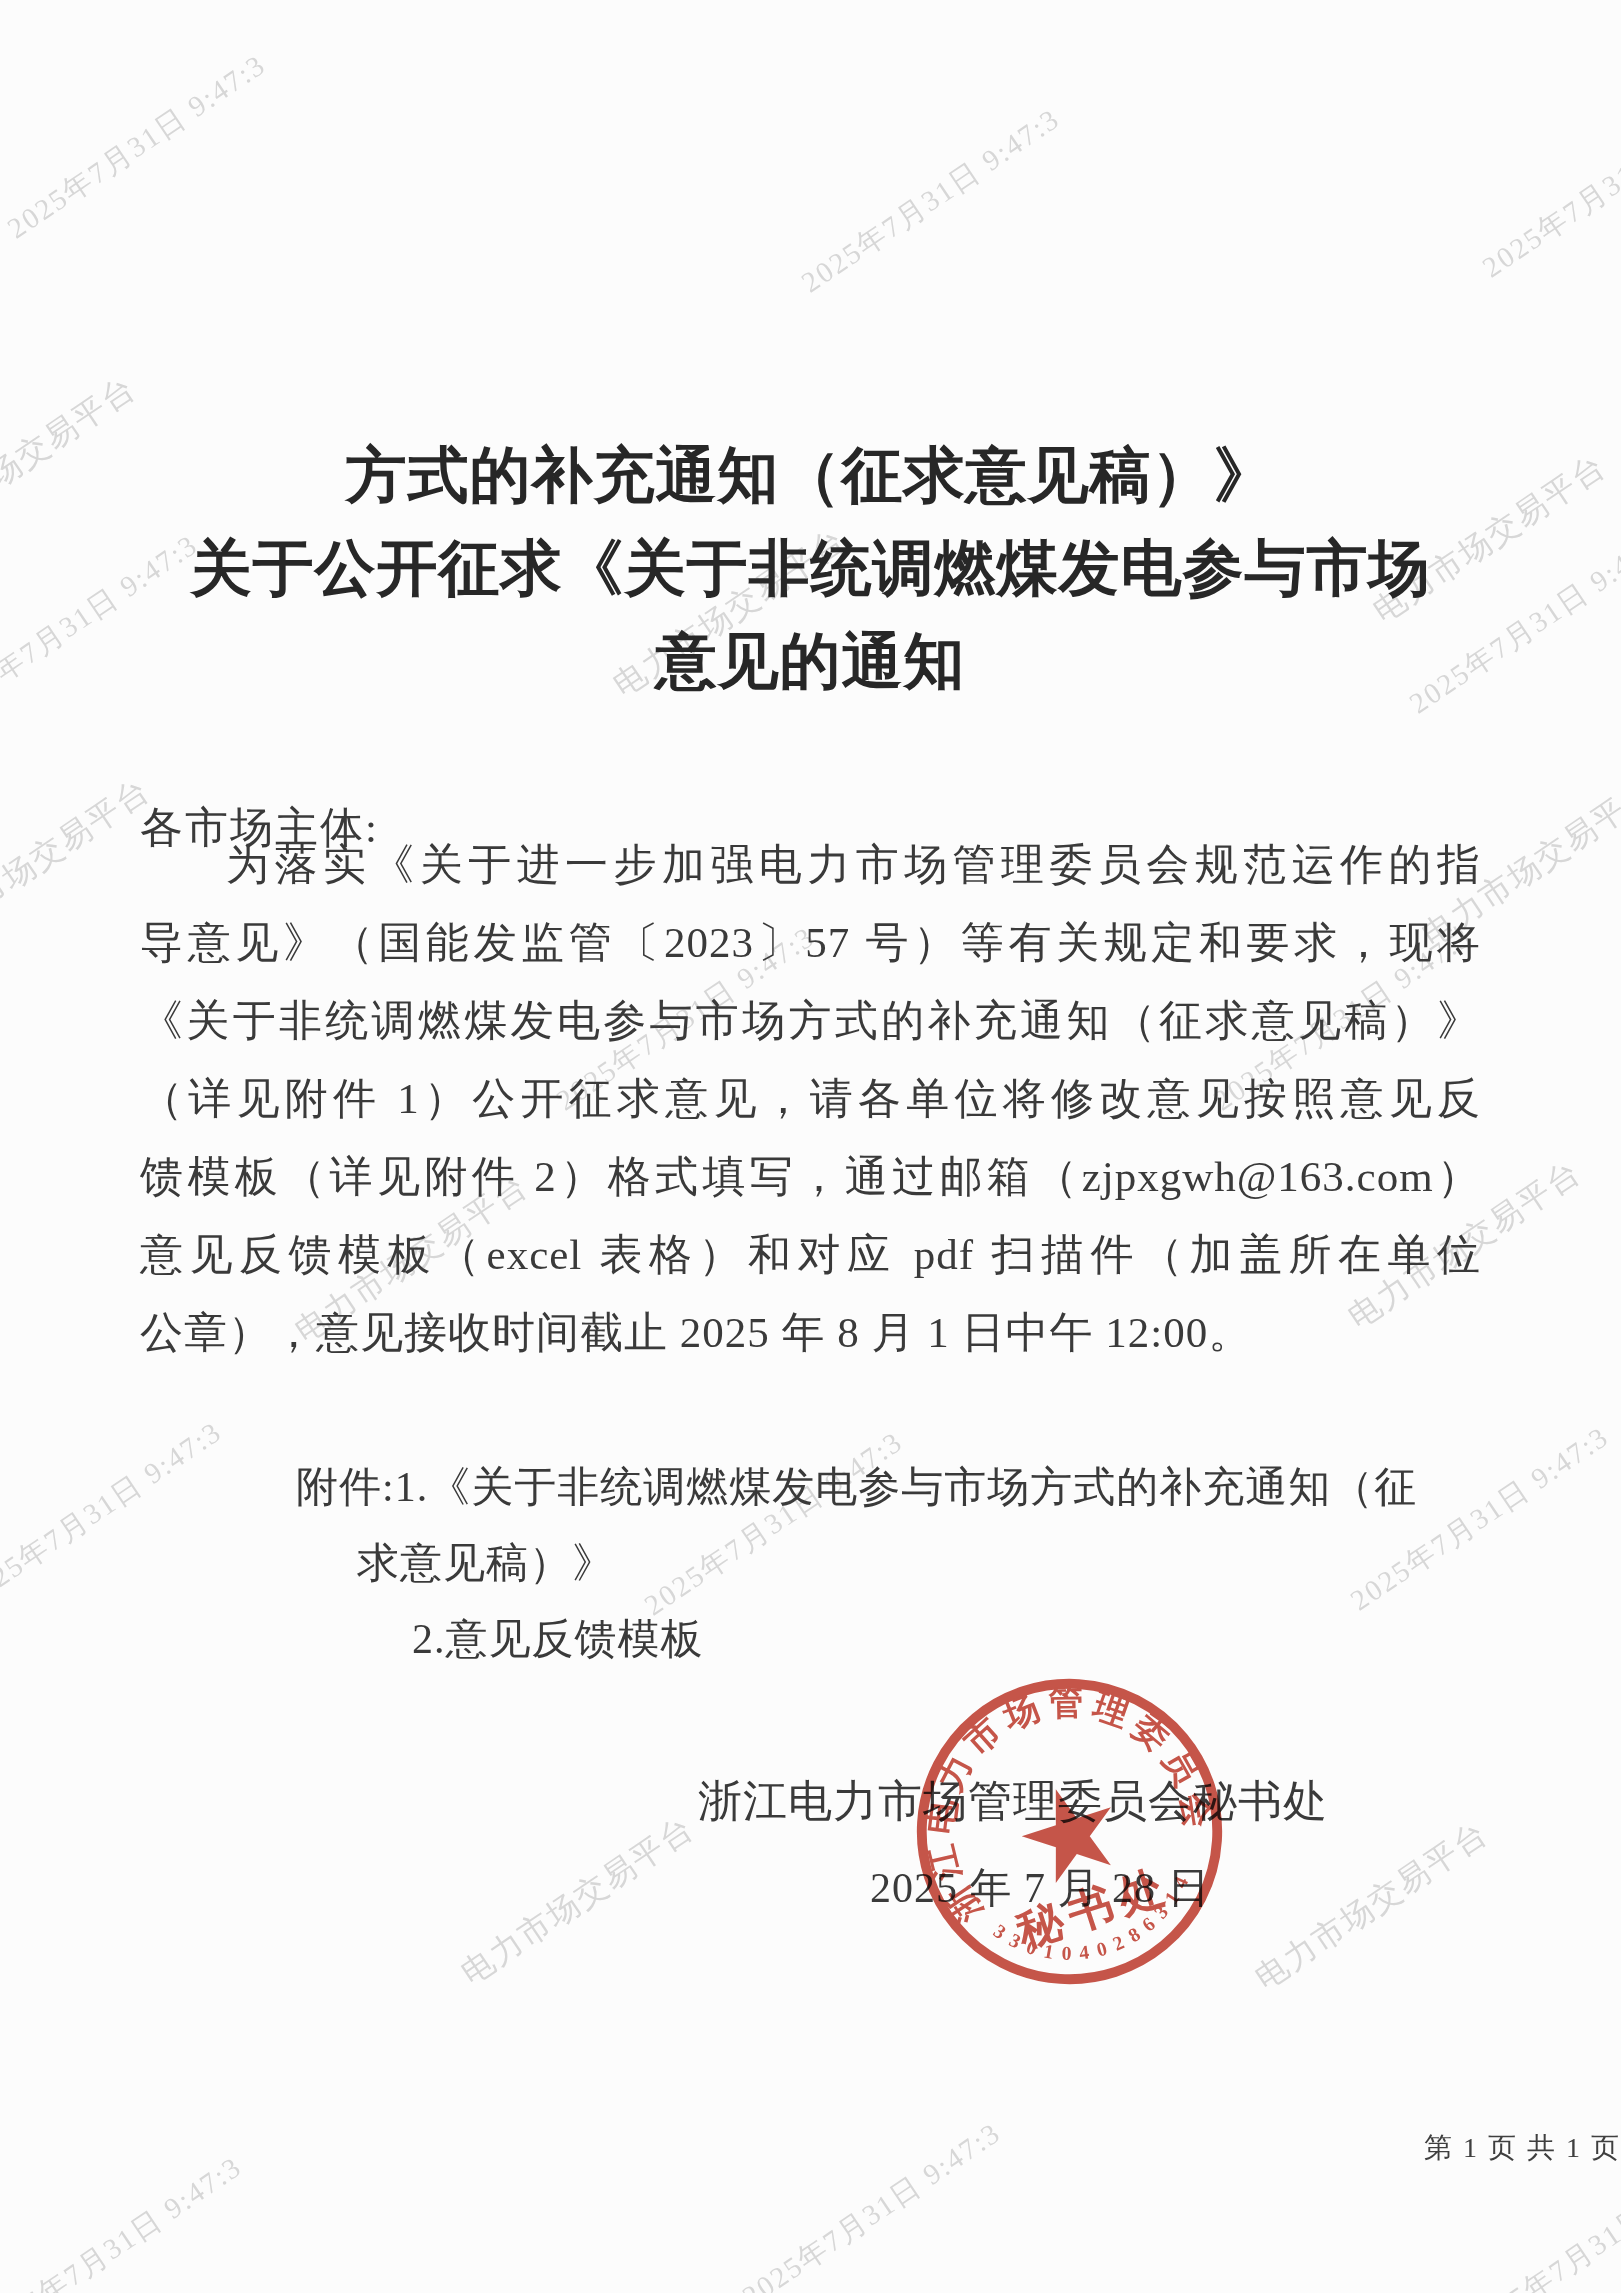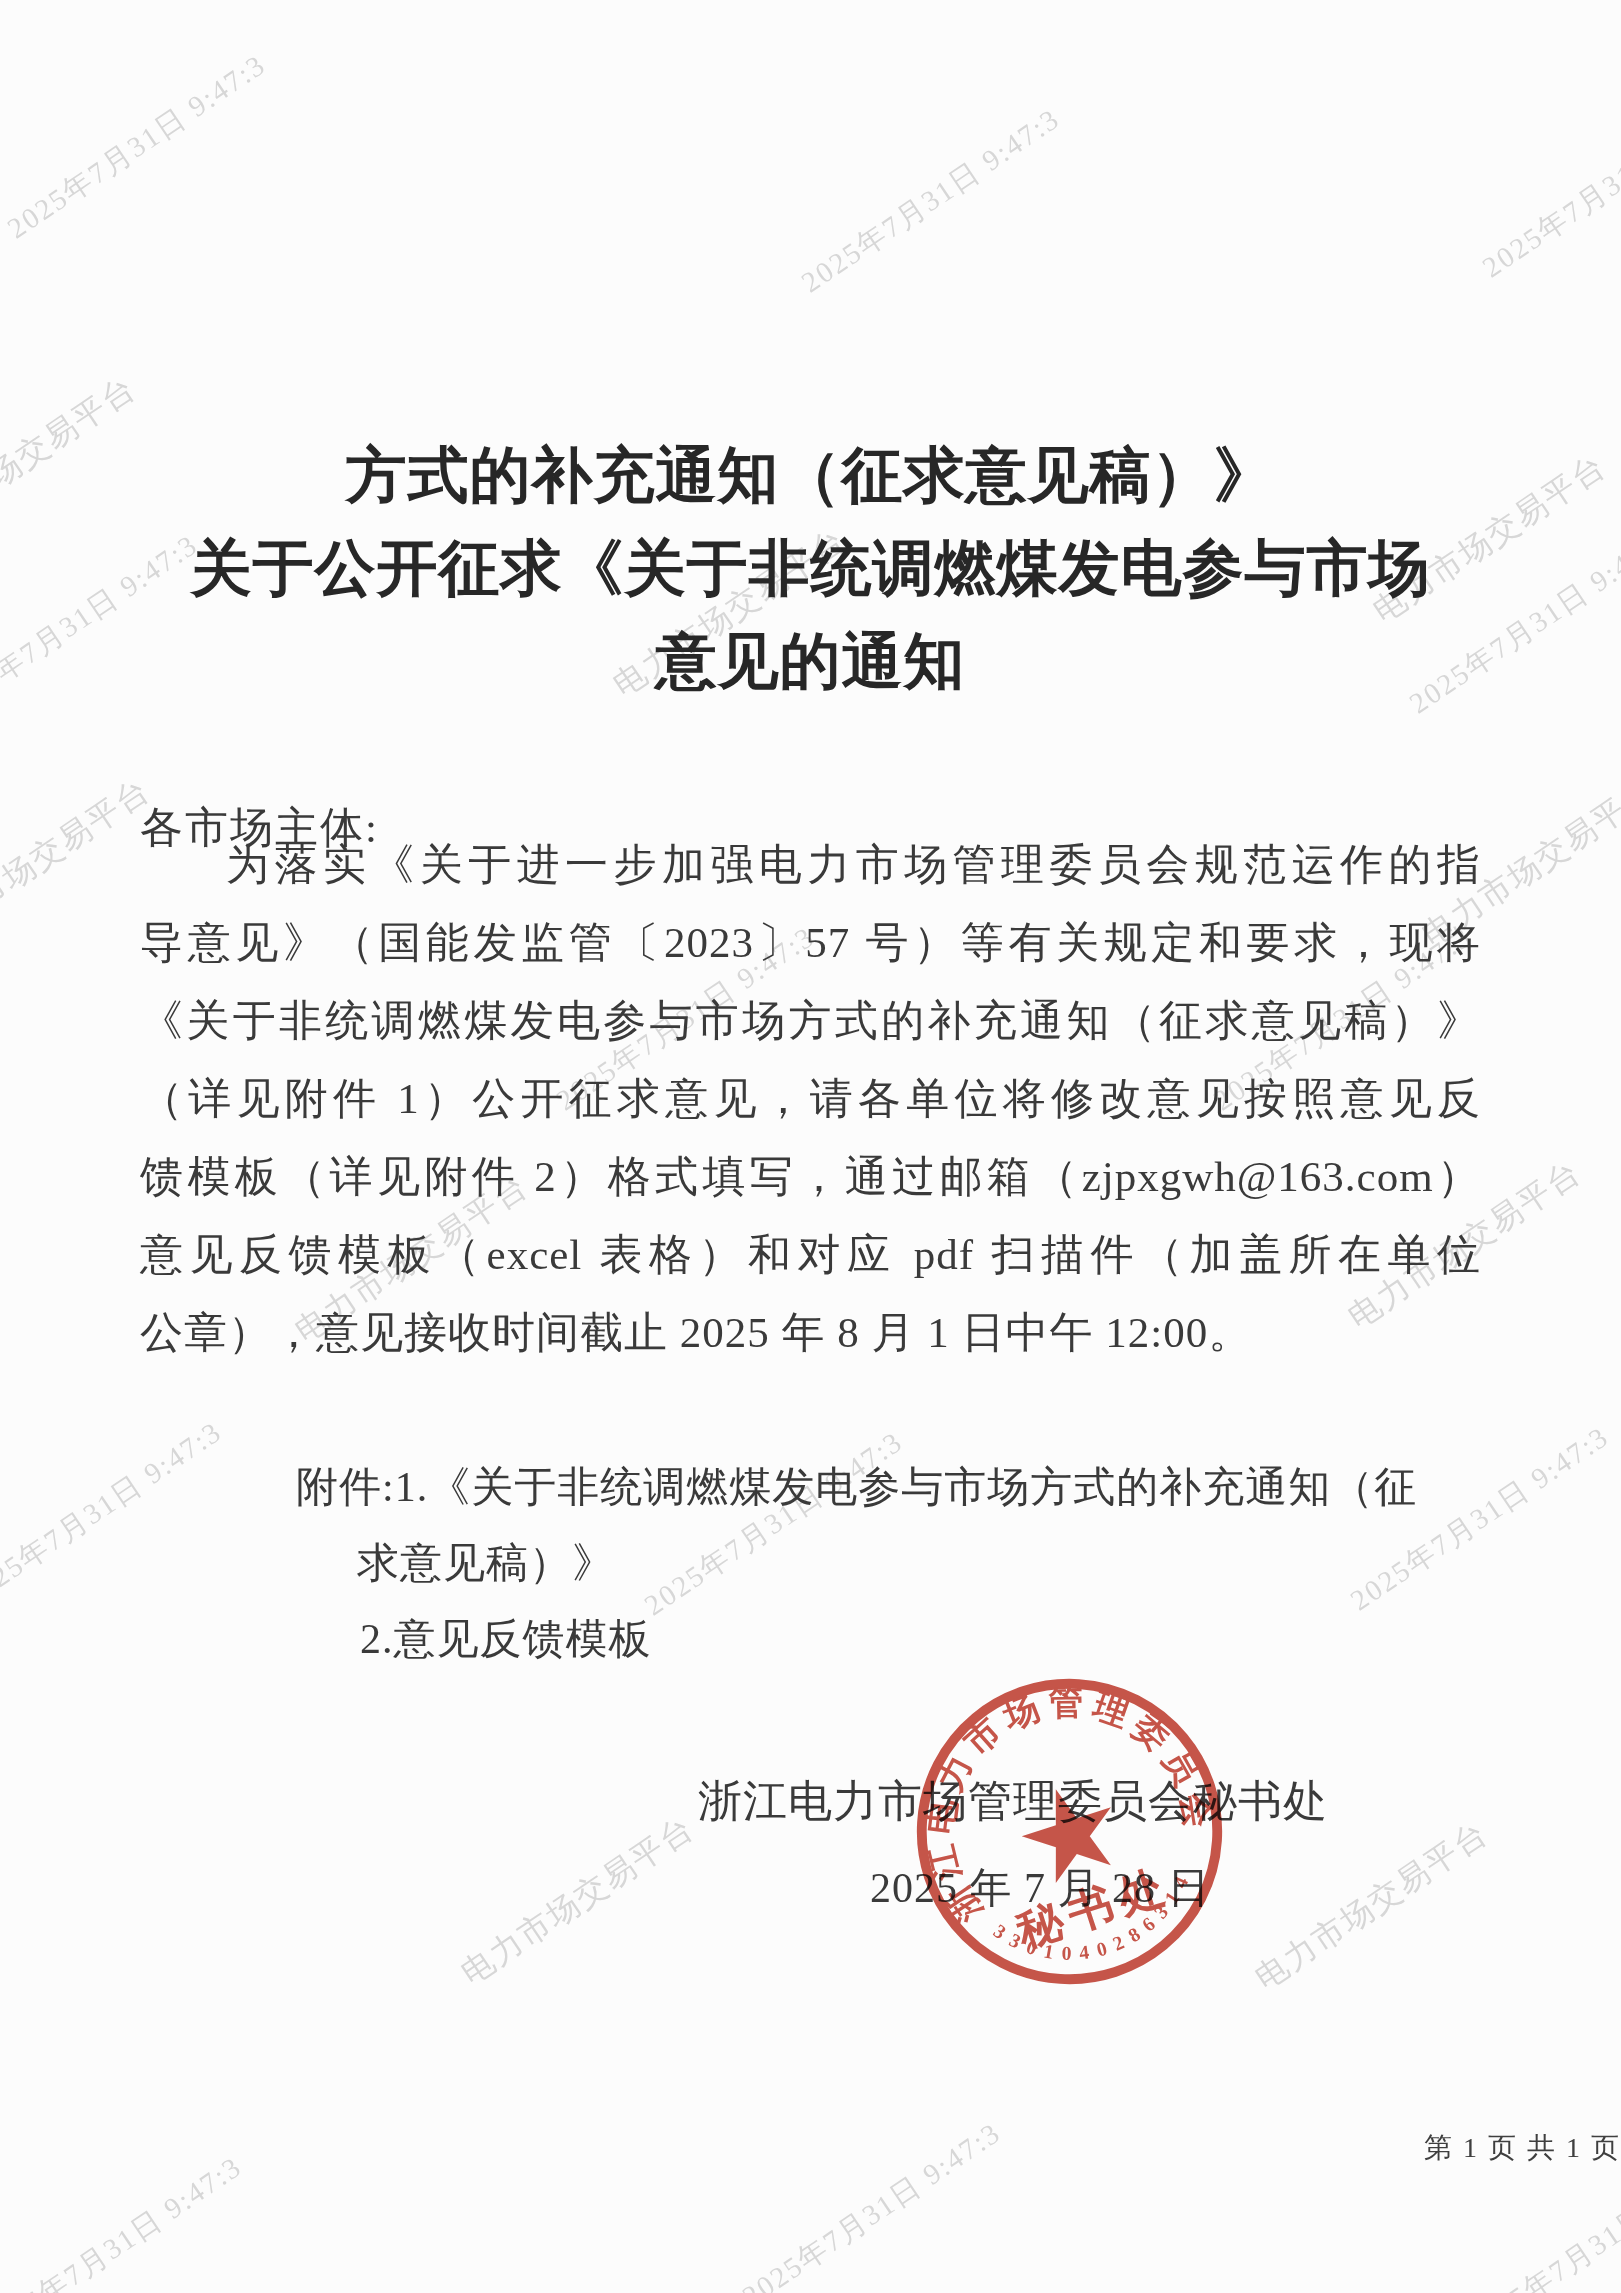--- a/index.html
+++ b/index.html
@@ -33,21 +33,21 @@
   .bl{
     font-size:43px;line-height:78px;height:78px;
     text-align:justify;text-align-last:justify;
     letter-spacing:1px;white-space:nowrap0;
   }
   .bl.indent{text-indent:86px;}
   .bl.last{text-align-last:left;}
   
   .attach{position:absolute;left:296px;top:1449px;z-index:2;font-size:42px;line-height:76px;letter-spacing:1px;}
   .attach .a2{margin-left:61px;}
-  .attach .a3{margin-left:64px;}
+  .attach .a3{margin-left:116px;}
   
   .signature{position:absolute;left:698px;top:1772px;z-index:2;font-size:44px;letter-spacing:1px;}
   .sign-date{position:absolute;left:870px;top:1860px;z-index:2;font-size:42px;letter-spacing:1px;}
   
   .footer{
     position:absolute;left:0;top:2129px;width:100%;z-index:2;
     text-align:right;font-size:28px;color:#3f3f3f;letter-spacing:2px;
   }
   
   .seal{

